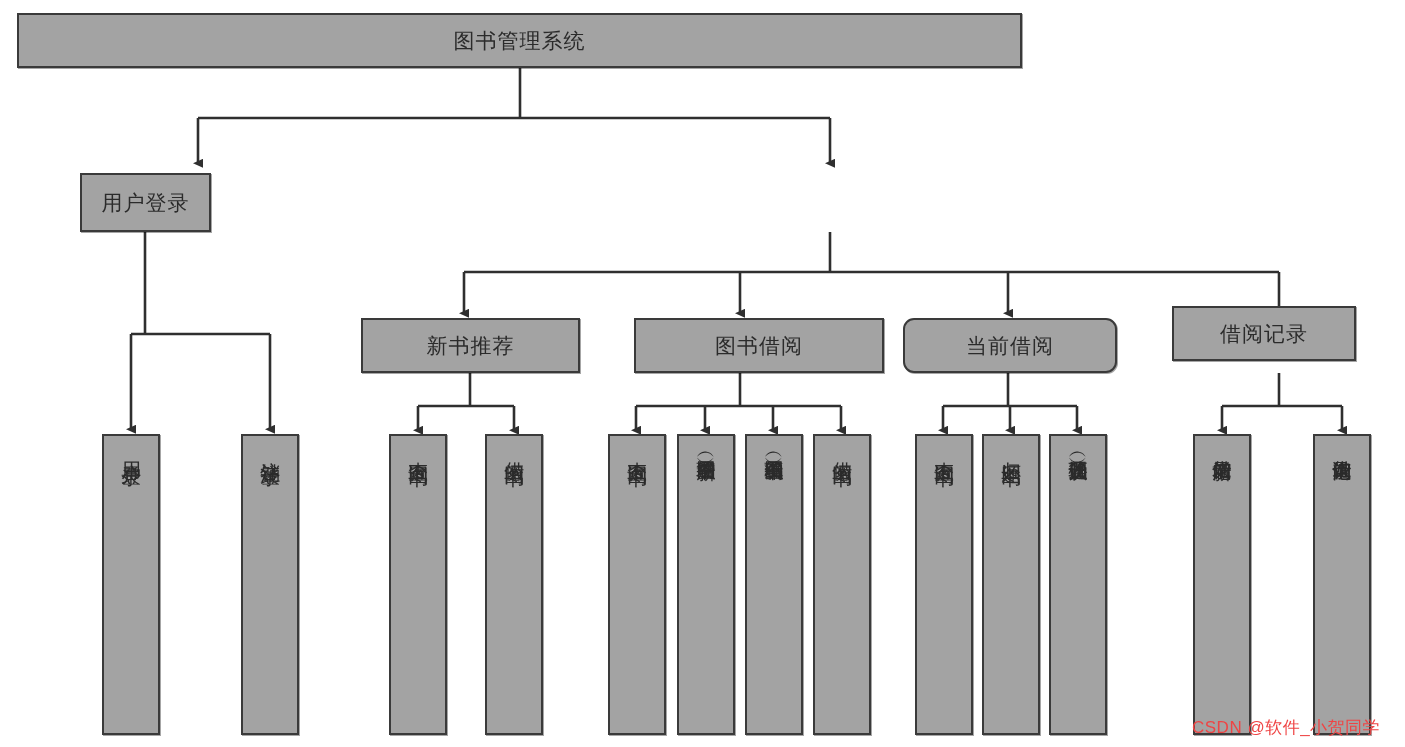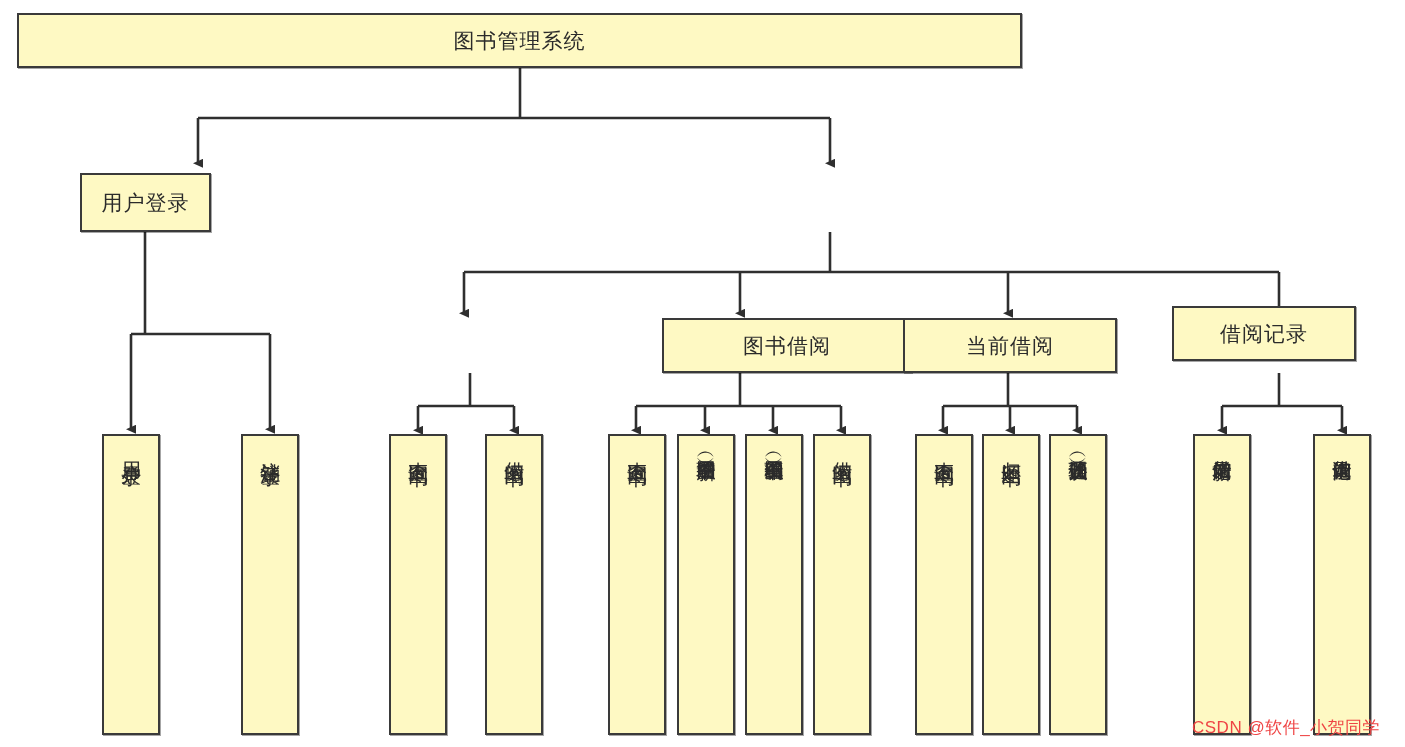--- a/index.html
+++ b/index.html
@@ -14,21 +14,21 @@
     position: relative;
     width: 1405px;
     height: 747px;
     background: #ffffff;
     overflow: hidden;
   }
   .node {
     position: absolute;
     box-sizing: border-box;
     border: 2px solid #3a3a3a;
-    background: #fef9c3;
+    background: #a3a3a3;
     display: flex;
     align-items: center;
     justify-content: center;
     color: #2b2b2b;
     box-shadow: 1px 1px 0 rgba(0,0,0,0.35);
   }
   .node.h-label {
     font-size: 21px;
     letter-spacing: 1px;
     line-height: 1.1;
@@ -127,24 +127,27 @@
   </svg>
 
   <div class="node h-label" style="left:17px; top:13px; width:1005px; height:55px;">
     <span>图书管理系统</span>
   </div>
 
   <div class="node h-label" style="left:80px; top:173px; width:131px; height:59px;">
     <span>用户登录</span>
   </div>
 
-  <div class="node h-label" style="left:634px; top:318px; width:250px; height:55px;margin-left:28px;">
+  <div class="node h-label" style="left:361px; top:318px; width:219px; height:55px;">
+    <span>新书推荐</span>
+  </div>
+  <div class="node h-label" style="left:634px; top:318px; width:250px; height:55px;">
     <span>图书借阅</span>
   </div>
-  <div class="node h-label" style="left:903px; top:318px; width:214px; height:55px;">
+  <div class="node h-label" style="left:903px; top:318px; width:214px; height:55px;border-radius:11px;">
     <span>当前借阅</span>
   </div>
   <div class="node h-label" style="left:1172px; top:306px; width:184px; height:55px;">
     <span>借阅记录</span>
   </div>
 
   <div class="node v-label" style="left:102px; top:434px; width:58px; height:301px;">
     <span class="vtext">用户登录</span>
   </div>
   <div class="node v-label" style="left:241px; top:434px; width:58px; height:301px;">

